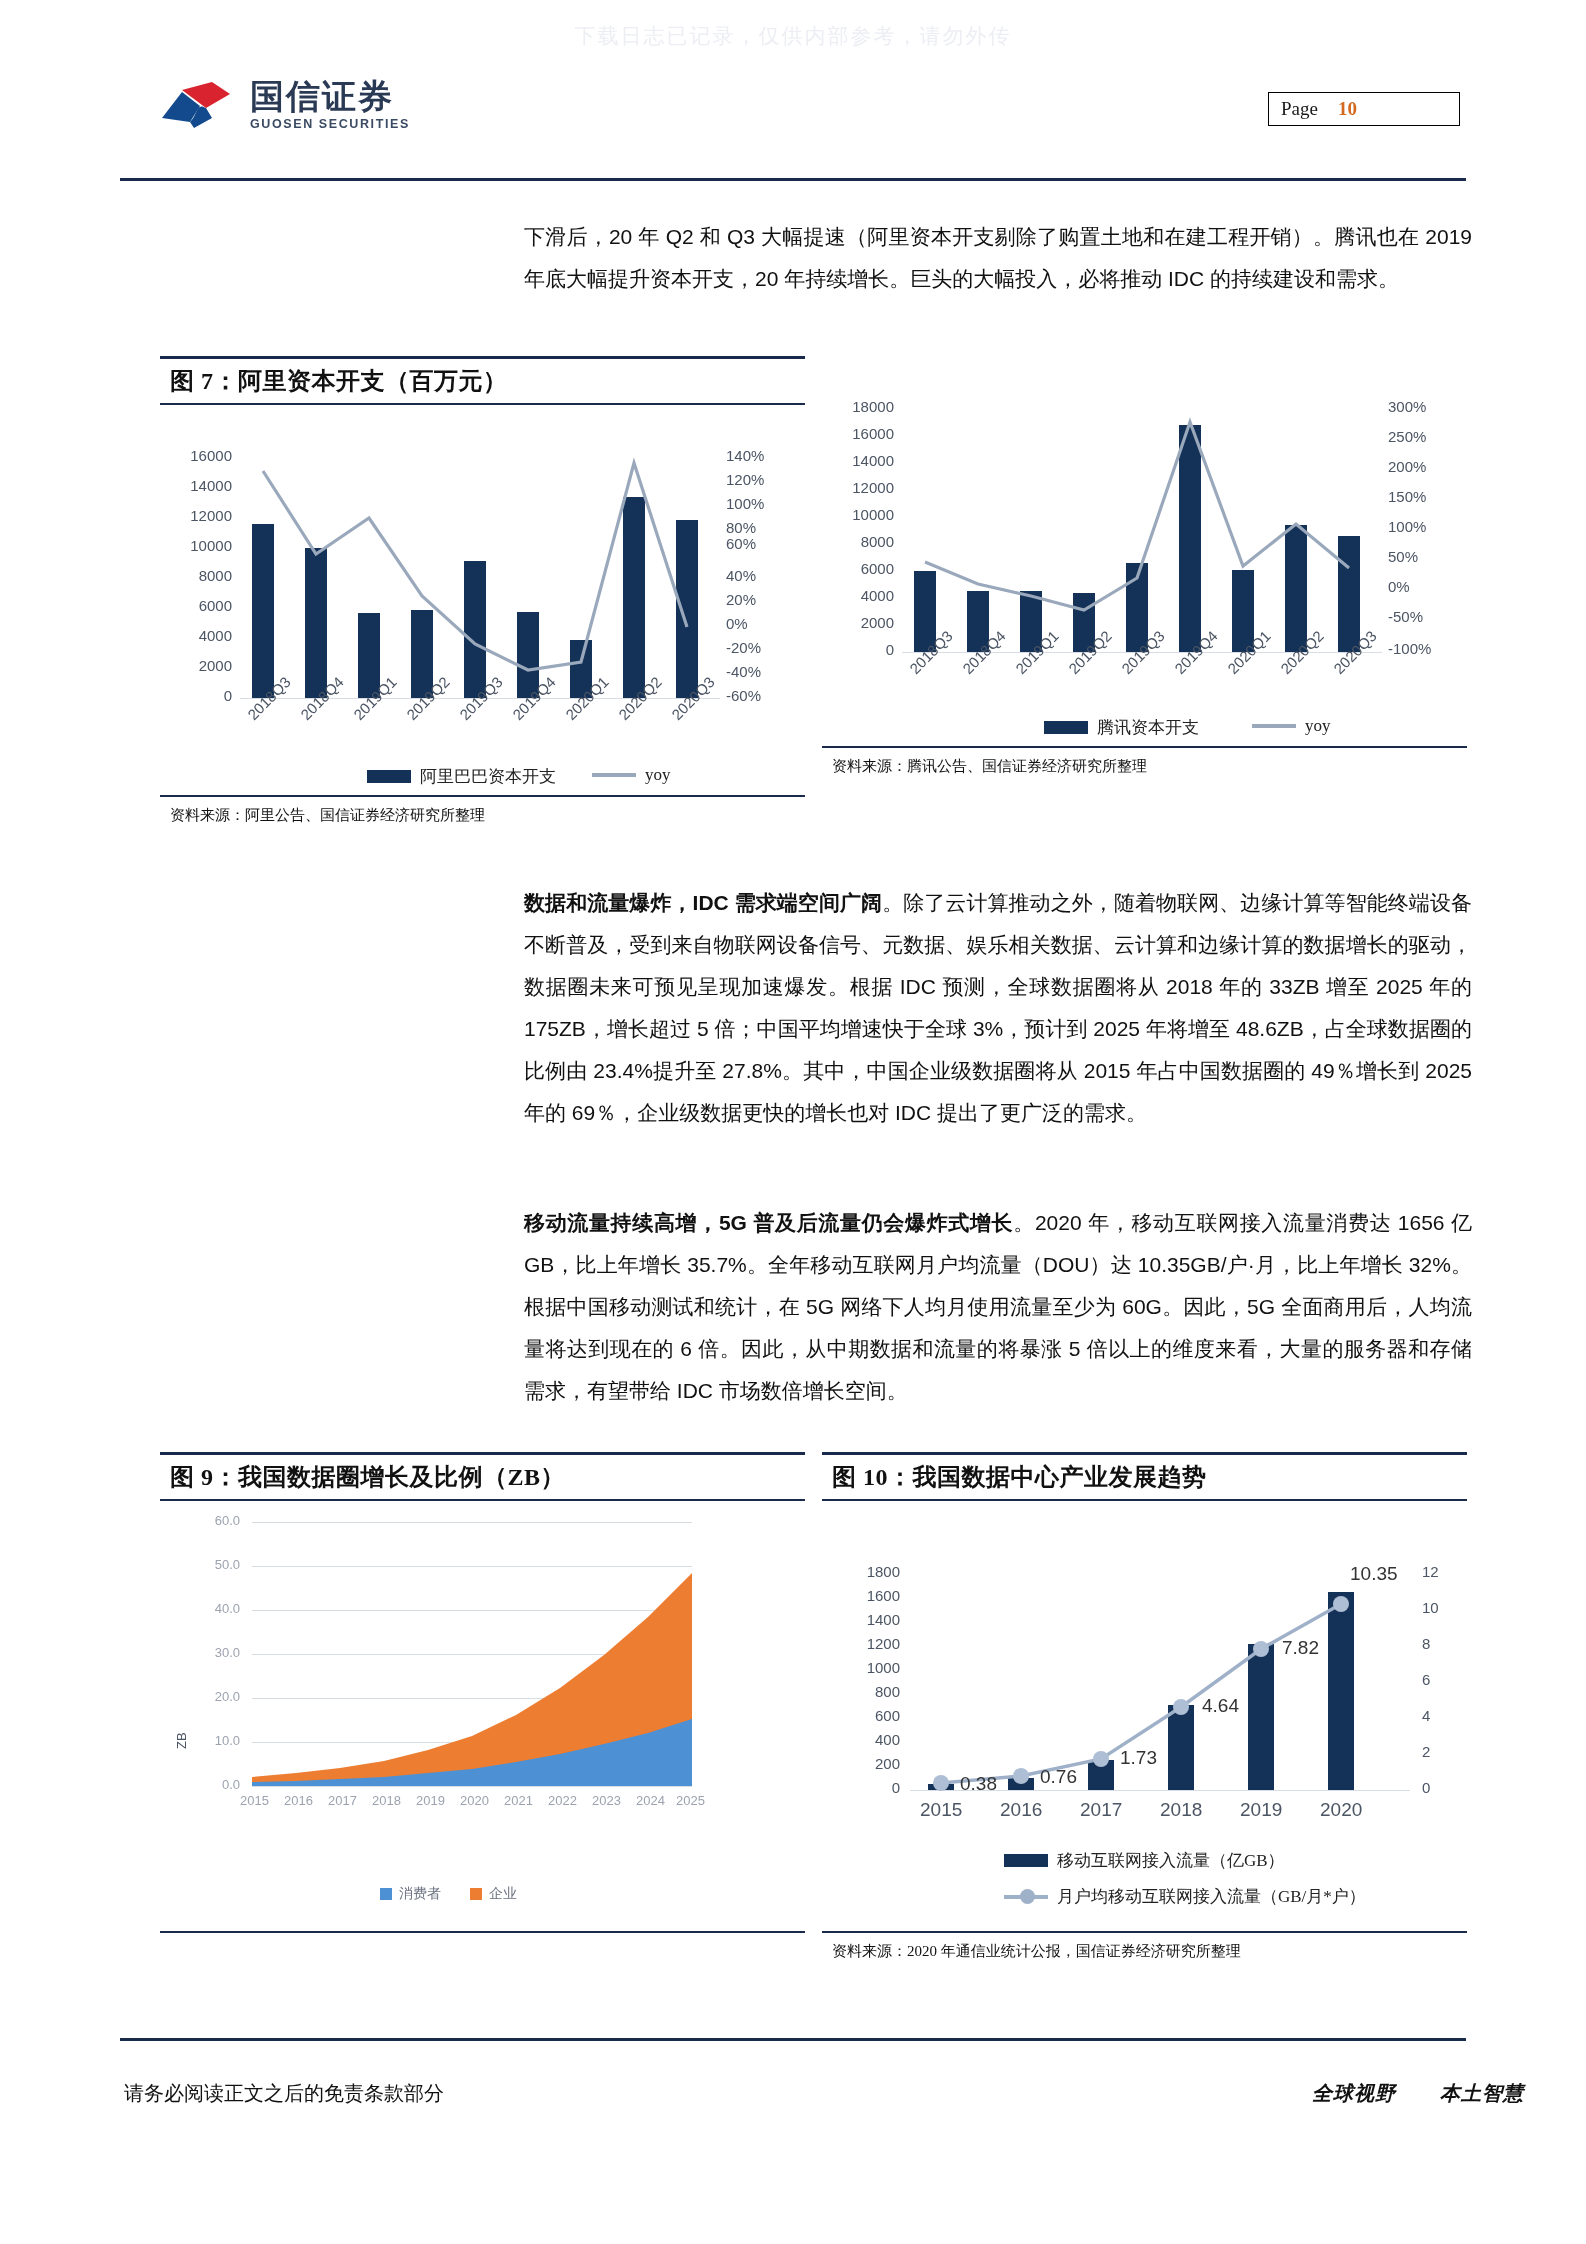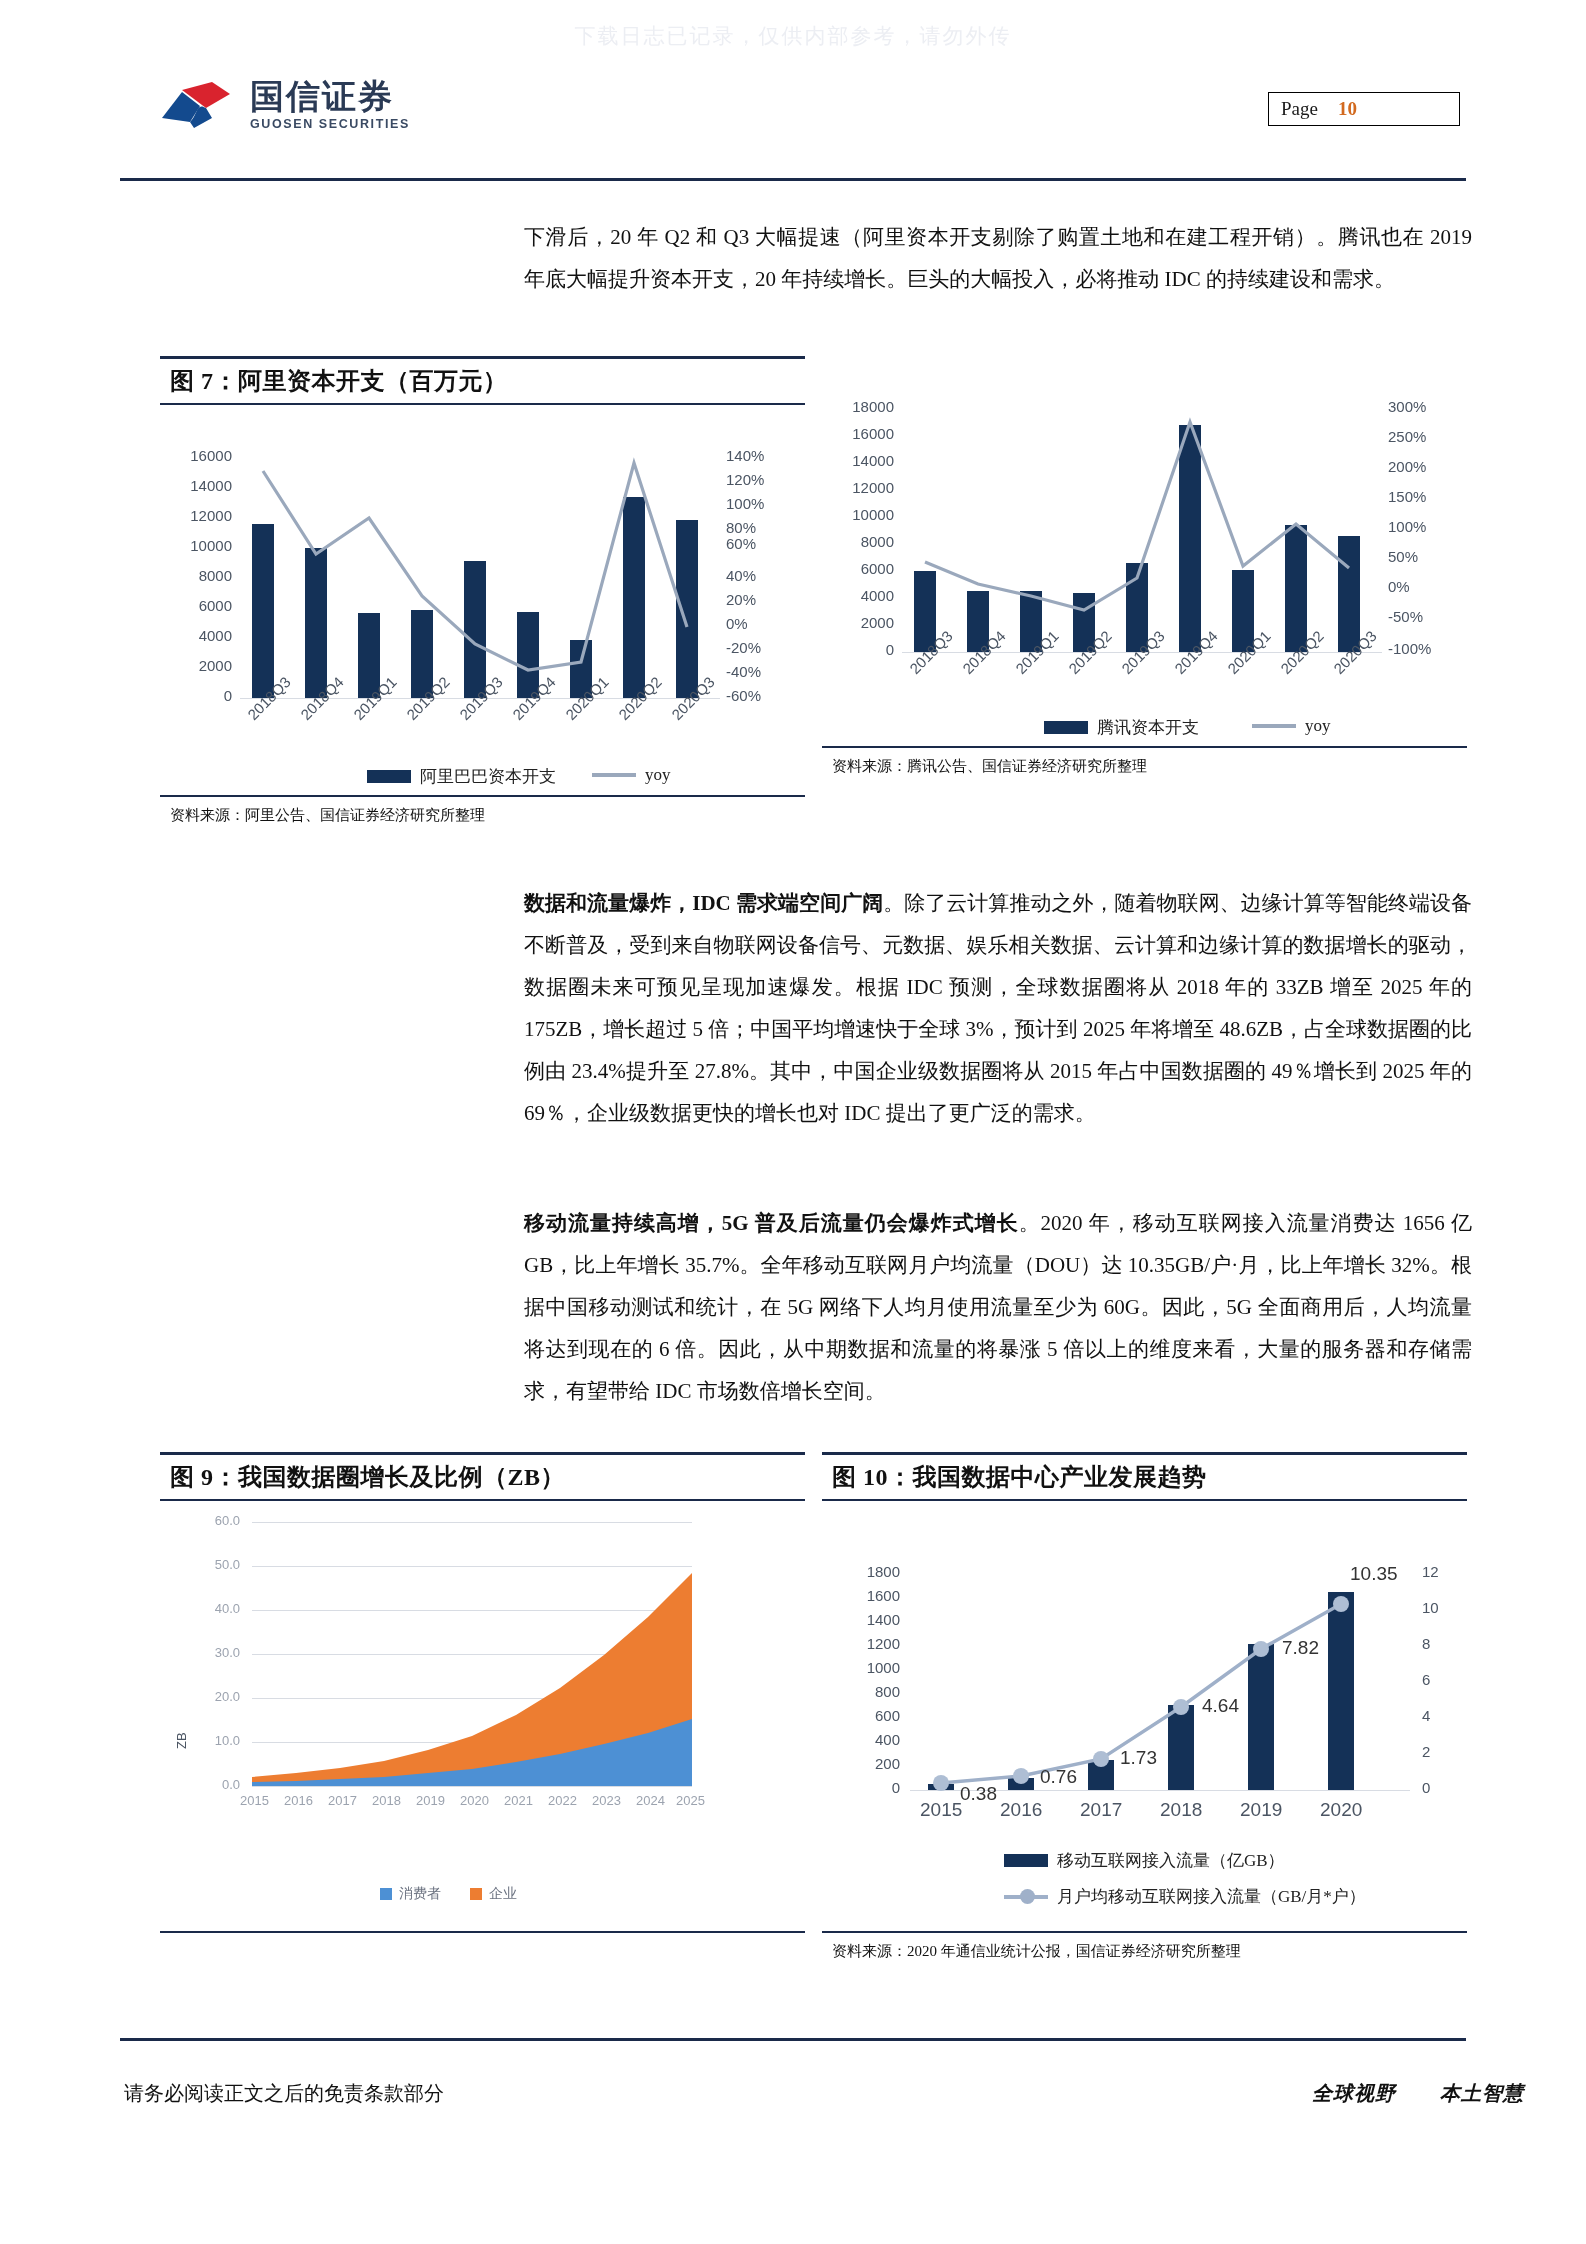--- a/index.html
+++ b/index.html
@@ -20,21 +20,21 @@
   .page-box{position:absolute;right:0;top:14px;border:1.6px solid #000;width:192px;height:34px;
     display:flex;align-items:center;padding-left:12px;box-sizing:border-box;
     font-family:"Liberation Serif",serif;font-size:19px;}
   .page-box .pg-label{color:#1a1a1a;}
   .page-box .pg-num{color:#d2691e;margin-left:20px;font-weight:bold;}
 
   .header-rule{position:absolute;top:178px;left:120px;width:1346px;height:3px;background:#1a2a4a;}
 
   
   .para{position:absolute;width:948px;left:524px;
-    font-family:Liberation Serif, serif;font-size:21px;line-height:42px;text-align:justify;color:#111;}
+    font-family:Liberation Sans, sans-serif;font-size:21px;line-height:42px;text-align:justify;color:#111;}
   .para b{font-weight:bold;}
 
   
   .figbox{position:absolute;box-sizing:border-box;}
   .fig-title-bar{border-top:3px solid #1a2a4a;border-bottom:2.5px solid #1a2a4a;height:44px;display:flex;align-items:center;}
   .fig-title{font-family:"Liberation Serif",serif;font-weight:bold;font-size:24px;color:#111;padding-left:10px;letter-spacing:.5px;}
   .fig-body{position:relative;background:#fff;}
   .fig-src-rule{border-top:2.5px solid #1a2a4a;}
   .fig-src{font-family:"Liberation Serif",serif;font-size:15px;color:#111;padding:9px 0 0 10px;}
 
@@ -311,21 +311,21 @@
     <svg style="position:absolute;left:0;top:0;" width="645" height="300">
       <polyline points="119,282 199,275 279,258 359,206 439,148 519,103" fill="none" stroke="#9fb0c9" stroke-width="3.4"></polyline>
       <circle cx="119" cy="282" r="8" fill="#aebed4"></circle>
       <circle cx="199" cy="275" r="8" fill="#aebed4"></circle>
       <circle cx="279" cy="258" r="8" fill="#aebed4"></circle>
       <circle cx="359" cy="206" r="8" fill="#aebed4"></circle>
       <circle cx="439" cy="148" r="8" fill="#aebed4"></circle>
       <circle cx="519" cy="103" r="8" fill="#aebed4"></circle>
     </svg>
 
-    <div class="axlab" style="left:138px;top:272px;font-size:19px;color:#333;margin-top:10px;">0.38</div>
+    <div class="axlab" style="left:138px;top:272px;font-size:19px;color:#333;">0.38</div>
     <div class="axlab" style="left:218px;top:265px;font-size:19px;color:#333;">0.76</div>
     <div class="axlab" style="left:298px;top:246px;font-size:19px;color:#333;">1.73</div>
     <div class="axlab" style="left:380px;top:194px;font-size:19px;color:#333;">4.64</div>
     <div class="axlab" style="left:460px;top:136px;font-size:19px;color:#333;">7.82</div>
     <div class="axlab" style="left:528px;top:62px;font-size:19px;color:#333;">10.35</div>
 
     <div class="axlab" style="left:98px;top:298px;font-size:19px;color:#4b5563;">2015</div>
     <div class="axlab" style="left:178px;top:298px;font-size:19px;color:#4b5563;">2016</div>
     <div class="axlab" style="left:258px;top:298px;font-size:19px;color:#4b5563;">2017</div>
     <div class="axlab" style="left:338px;top:298px;font-size:19px;color:#4b5563;">2018</div>

